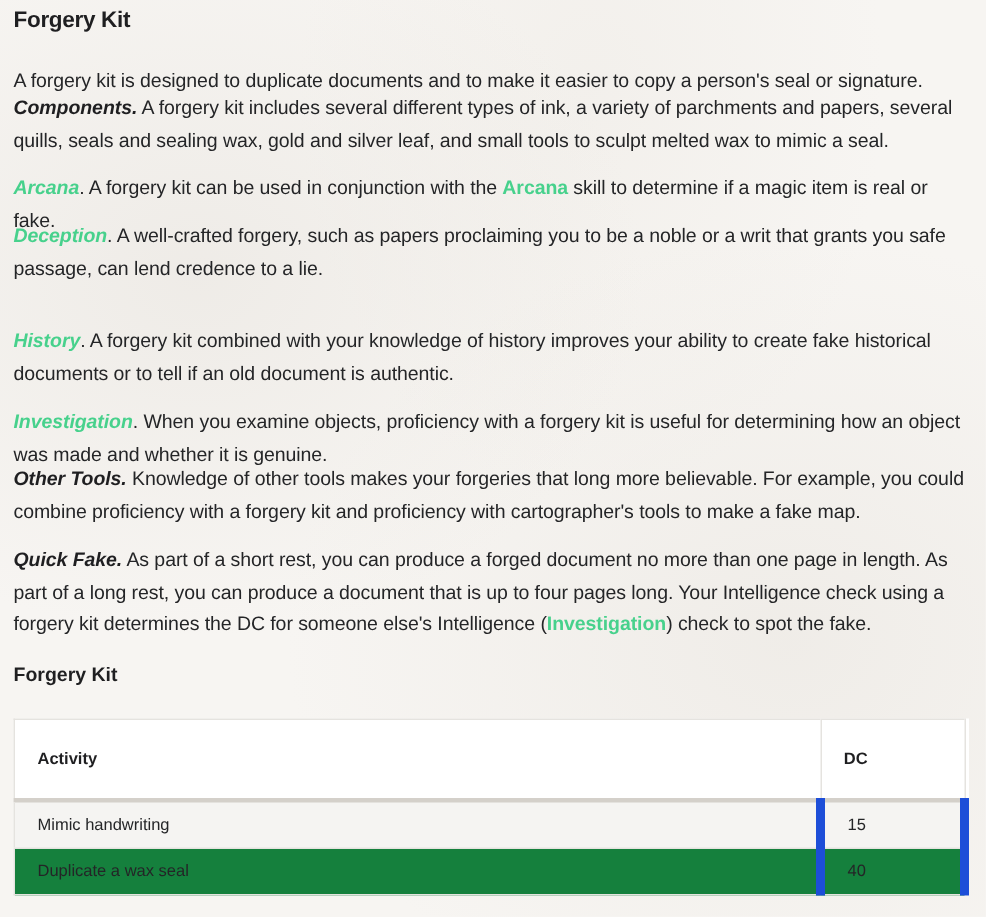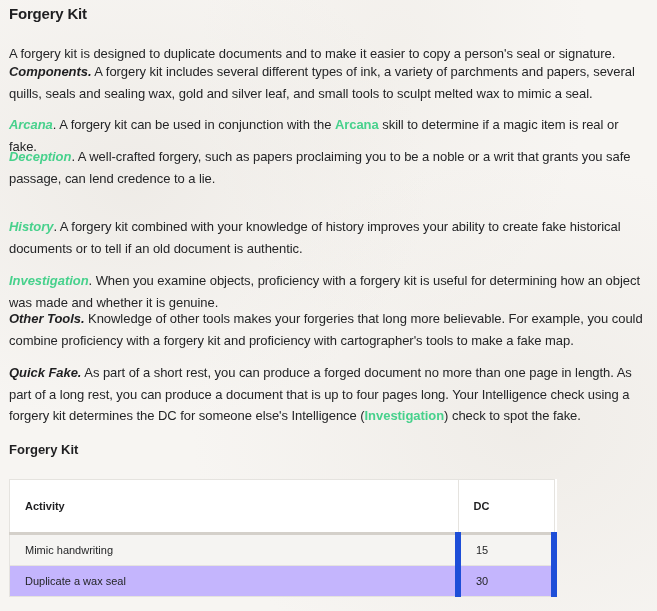--- a/index.html
+++ b/index.html
@@ -65,21 +65,21 @@
       top: 442px;
       left: 0;
       font-size: 13px;
       font-weight: bold;
       color: #1f1f21;
     }
     table.dc-table {
       position: absolute;
       top: 479px;
       left: 0;
-      width: 548px;
+      width: 637px;
       border-collapse: collapse;
       background: #ffffff;
       font-size: 11px;
       border: 1px solid #e5e3df;
     }
     table.dc-table th {
       text-align: left;
       font-weight: bold;
       color: #1f1f21;
       height: 52px;
@@ -90,21 +90,21 @@
     }
     table.dc-table td {
       height: 30px;
       padding: 0 0 0 15px;
       border-top: 1px solid #e5e3df;
       border-right: 6px solid #1d4ed8;
       color: #242527;
       vertical-align: middle;
     }
     table.dc-table tr.odd td { background: #f5f4f2; }
-    table.dc-table tr.even td { background: #c4b5fd; }
+    table.dc-table tr.even td { background: #15803d; }
     table.dc-table th.dc-col, table.dc-table td.dc-col { width: 75px; }
   </style>
 </head>
 <body>
 
 <div class="page">
 
   <h2 class="title">Forgery Kit</h2>
 
   <p style="top:43px;">A forgery kit is designed to duplicate documents and to make it easier to copy a person's seal or signature.</p>
@@ -132,18 +132,18 @@
         <th class="dc-col">DC</th>
       </tr>
     </thead>
     <tbody>
       <tr class="odd">
         <td>Mimic handwriting</td>
         <td class="dc-col">15</td>
       </tr>
       <tr class="even">
         <td>Duplicate a wax seal</td>
-        <td class="dc-col">30</td>
+        <td class="dc-col">40</td>
       </tr>
     </tbody>
   </table>
 
 </div>
 
 </body></html>

